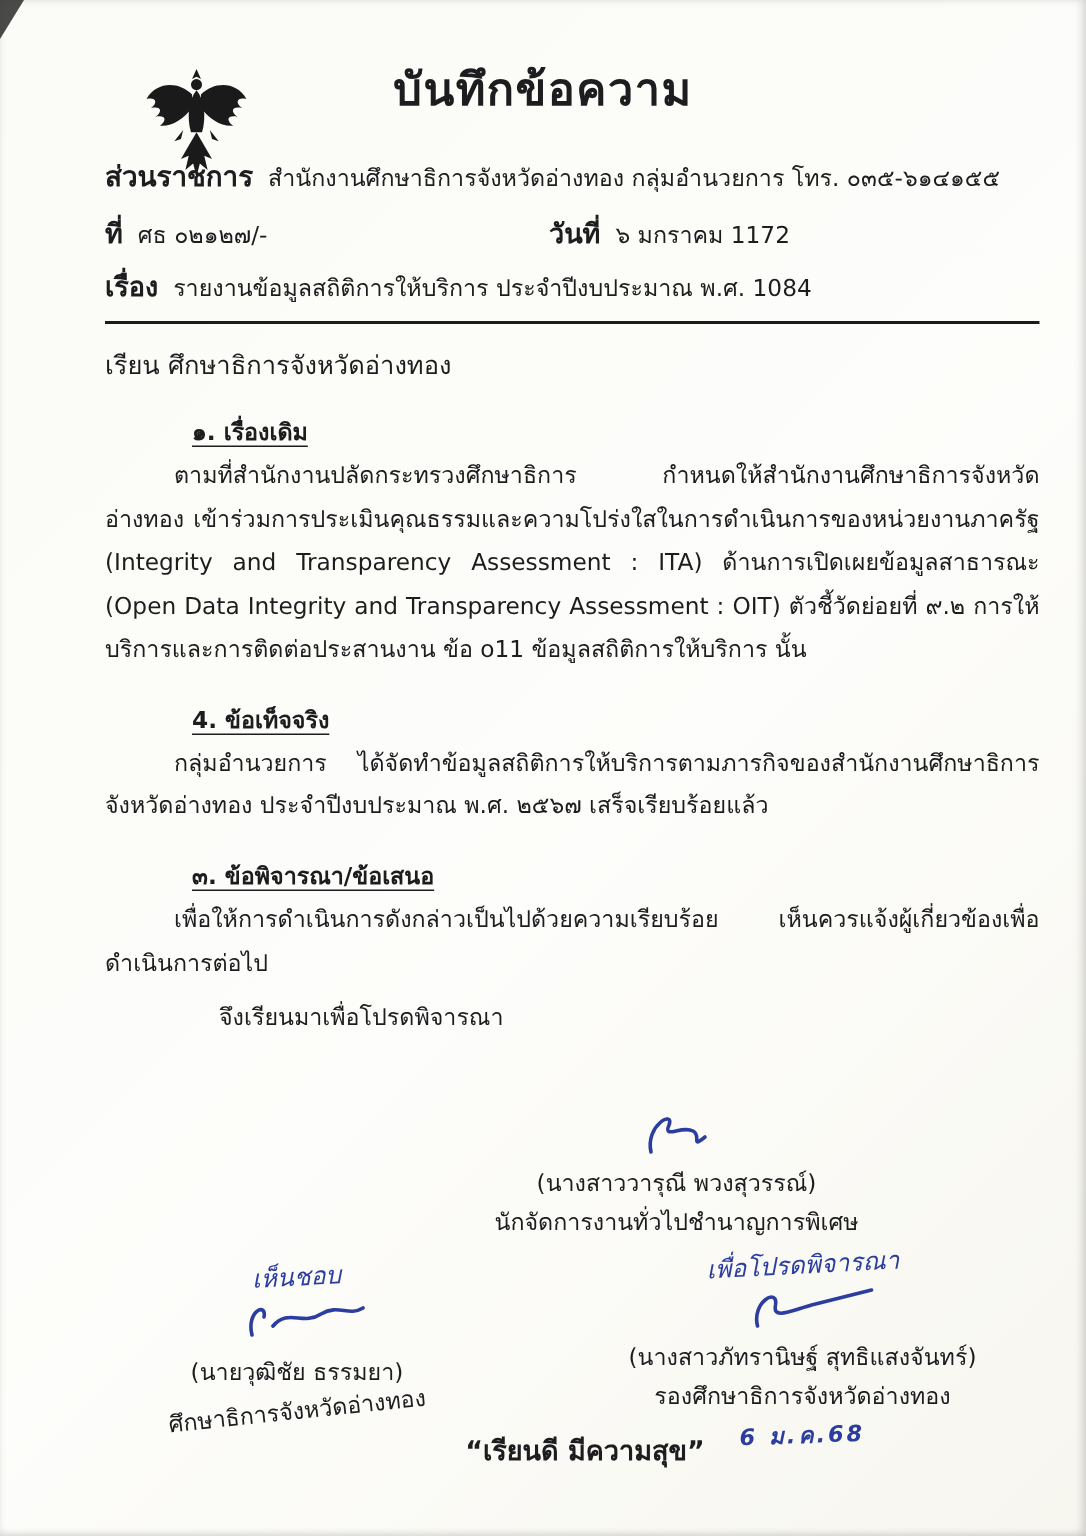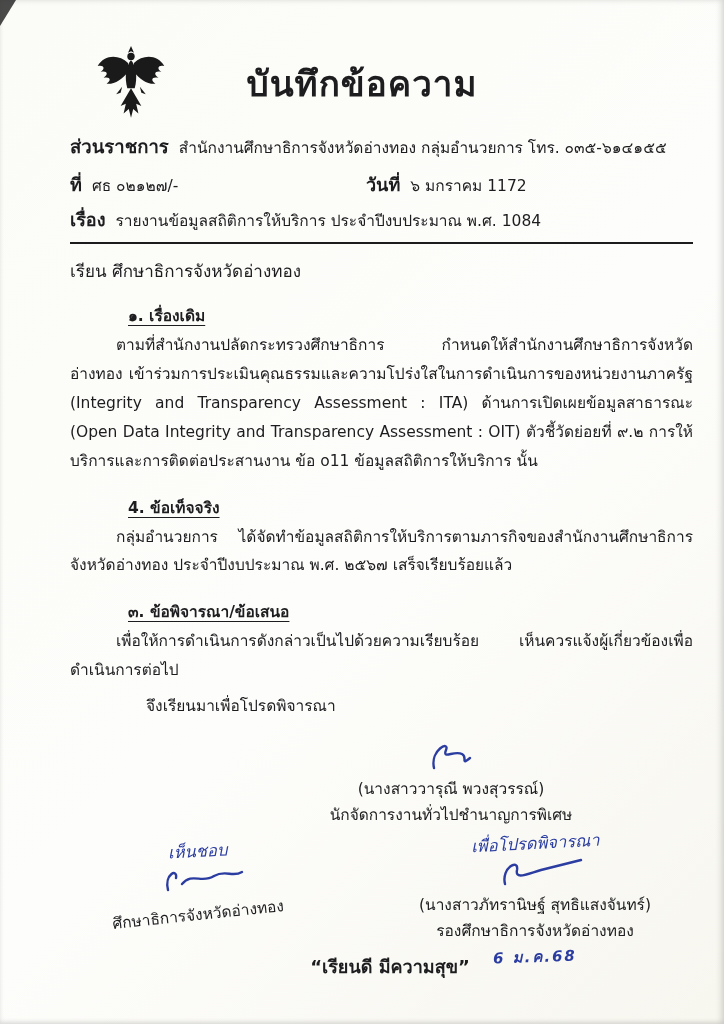--- a/index.html
+++ b/index.html
@@ -14,22 +14,22 @@
     box-shadow:inset -3px 0 6px rgba(0,0,0,.12), inset 0 -2px 5px rgba(0,0,0,.08);
   }
   .scan-corner{
     position:absolute;top:0;left:0;width:16px;height:26px;
     background:#2a2a2a;
     clip-path:polygon(0 0,100% 0,0 100%);
     opacity:.85;
   }
   .emblem{position:absolute;top:44px;left:94px;width:74px;height:84px;}
   .doc-title{
-    text-align:center;margin:0;padding-top:56px;
-    font-size:35px;font-weight:bold;letter-spacing:1px;
+    text-align:center;margin:0;padding-top:36px;
+    font-size:30px;font-weight:bold;letter-spacing:1px;
   }
   .content{position:relative;padding:0 31px 0 70px;}
   .row{position:relative;font-size:15.5px;line-height:1.55;}
   .agency-row{margin-top:22px;}
   .no-row{margin-top:9px;}
   .subject-row{margin-top:7px;}
   .lbl{font-weight:bold;font-size:18.5px;margin-right:10px;}
   .lbl-sm{font-weight:bold;font-size:18px;margin-right:10px;}
   .date-group{position:absolute;left:296px;top:0;}
   .hline{border:none;border-top:2px solid #1c1c1c;margin:9px 0 0 0;}
@@ -126,20 +126,21 @@
     </svg>
     <div class="sig-name">(นางสาววารุณี พวงสุวรรณ์)</div>
     <div class="sig-pos">นักจัดการงานทั่วไปชำนาญการพิเศษ</div>
   </div>
 
   <div class="sig-block blk-left">
     <span class="hand">เห็นชอบ</span>
     <svg class="sig-svg" width="120" height="38" viewBox="0 0 120 38">
       <path d="M30 26 C26 10 40 4 38 14 M44 20 C54 8 64 20 76 12 C88 5 94 14 104 8" fill="none" stroke="#2b3da0" stroke-width="2.4" stroke-linecap="round"></path>
     </svg>
+    <div class="sig-name">(นายวุฒิชัย ธรรมยา)</div>
     <div class="sig-pos stamp-pos">ศึกษาธิการจังหวัดอ่างทอง</div>
   </div>
 
   <div class="sig-block blk-right">
     <span class="hand">เพื่อโปรดพิจารณา</span>
     <svg class="sig-svg" width="140" height="36" viewBox="0 0 140 36">
       <path d="M40 28 C36 12 54 2 52 14 C50 24 62 18 76 14 L116 4" fill="none" stroke="#2b3da0" stroke-width="2.4" stroke-linecap="round"></path>
     </svg>
     <div class="sig-name">(นางสาวภัทรานิษฐ์ สุทธิแสงจันทร์)</div>
     <div class="sig-pos">รองศึกษาธิการจังหวัดอ่างทอง</div>

